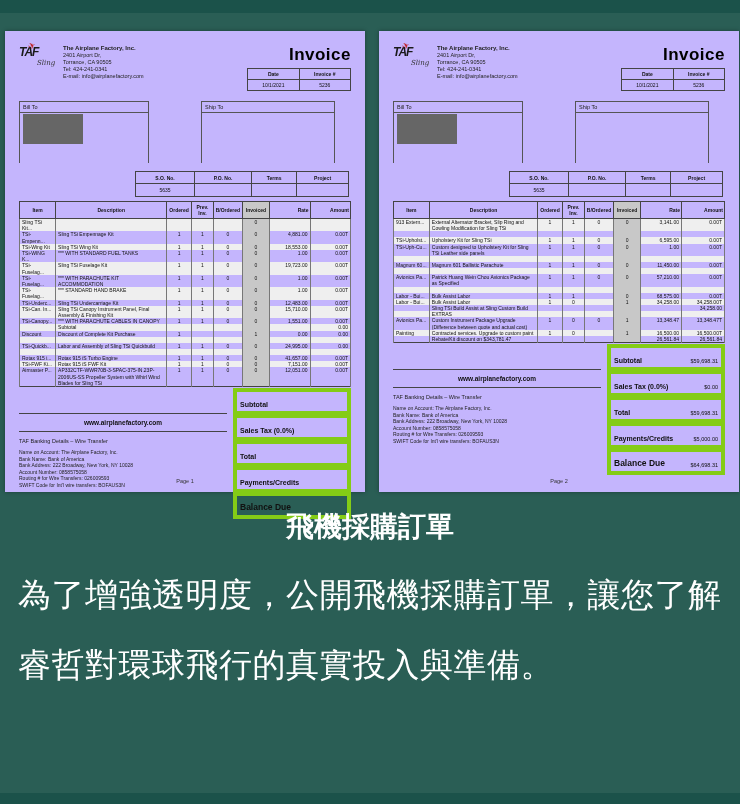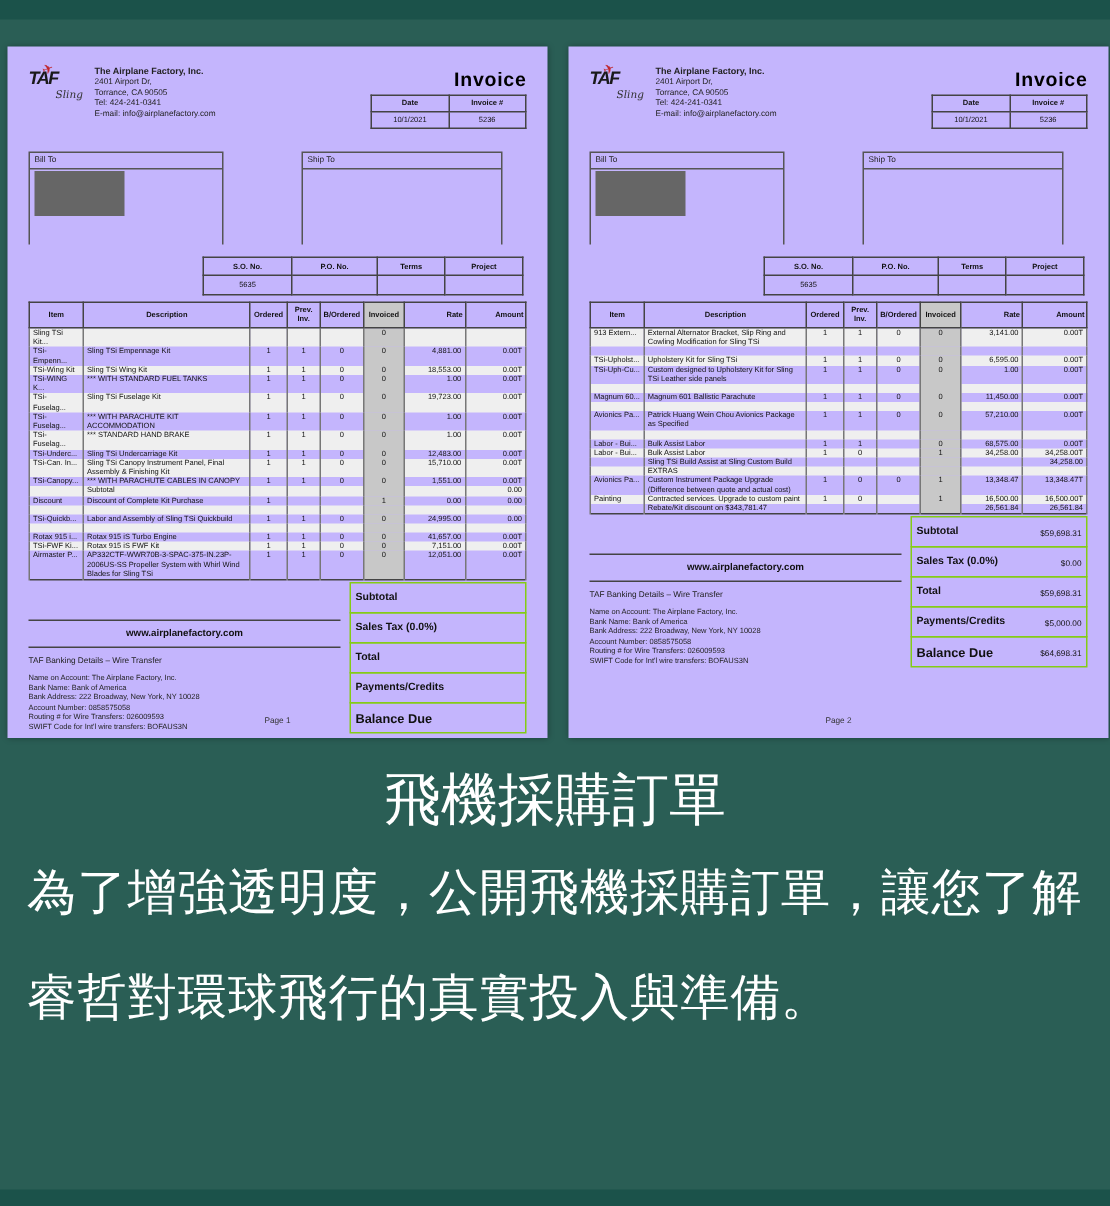--- a/index.html
+++ b/index.html
@@ -22,21 +22,21 @@
   .page.p2{left:379px;}
 
   .inv-header{display:flex;position:relative;height:52px;}
   .logo{width:44px;position:relative;flex:none;}
   .taf{font-weight:bold;font-style:italic;font-size:12px;letter-spacing:-1px;color:#1a1a1a;}
   .plane{position:absolute;left:9px;top:-4px;color:#c0272d;font-size:9px;transform:rotate(-20deg);}
   .sling{font-family:"DejaVu Serif",serif;font-style:italic;font-size:7px;color:#333;margin-left:18px;}
   .company{font-size:5.5px;line-height:7px;color:#222;flex:1;}
   .company .cname{font-weight:bold;font-size:6px;}
   .inv-right{position:absolute;right:0;top:0;width:104px;text-align:right;}
-  .inv-title{font-weight:bold;font-size:13px;letter-spacing:.5px;color:#000;}
+  .inv-title{font-weight:bold;font-size:17px;letter-spacing:.5px;color:#000;}
   table.meta{border-collapse:collapse;width:104px;margin-top:3px;}
   table.meta th,table.meta td{border:1px solid #444;font-size:5px;padding:2px 0;text-align:center;width:52px;}
   table.meta th{font-weight:bold;}
 
   .addr-row{display:flex;gap:28px;margin-top:4px;height:62px;}
   .addr-box{border-left:1px solid #555;border-right:1px solid #555;flex:none;position:relative;}
   .addr-box .lbl{border-bottom:1px solid #555;border-top:1px solid #555;padding:2px 3px;font-size:5.5px;color:#222;}
   .addr-box.bill{width:128px;}
   .addr-box.ship{width:132px;margin-left:24px;}
   .redaction{position:absolute;left:3px;top:13px;width:60px;height:30px;background:#666;}
@@ -62,30 +62,30 @@
   table.items .c6{width:40px;text-align:right;}
   table.items .c7{width:42px;text-align:right;}
 
   .bottom{display:flex;margin-top:2px;}
   .bleft{flex:1;padding-right:6px;}
   .website{border-top:1px solid #444;border-bottom:1px solid #444;text-align:center;
     font-weight:bold;font-size:6.5px;padding:5px 0;margin-top:24px;}
   .bank-title{font-size:5.5px;margin-top:6px;color:#222;}
   .banking{font-size:5px;line-height:6.5px;margin-top:5px;color:#222;}
   .totals{width:118px;flex:none;}
-  .trow{border:1px solid #84cc16;margin-top:-1px;display:flex;justify-content:space-between;
-    align-items:center;padding:3px 3px;height:13px;box-sizing:content-box;}
+  .trow{border:4px solid #84cc16;margin-top:-1px;display:flex;justify-content:space-between;
+    align-items:flex-end;padding:3px 3px;height:13px;box-sizing:content-box;}
   .trow .tl{font-weight:bold;font-size:7px;}
   .trow .tv{font-size:5.5px;margin-top:2px;}
   .trow.balance .tl{font-size:8.5px;}
   .pageno{position:absolute;bottom:8px;left:0;width:100%;text-align:center;font-size:5.5px;color:#333;}
 
   
   .caption-title{position:absolute;top:508px;left:0;width:740px;text-align:center;
-    color:#fff;font-size:38px;font-weight:400;}
+    color:#fff;font-size:28px;font-weight:700;}
   .caption-body{position:absolute;top:560px;left:0;width:740px;box-sizing:border-box;
     padding:0 18px;color:#fff;font-size:33px;line-height:70px;letter-spacing:.5px;}
 </style>
 </head>
 <body>
 
 <div class="strip top"></div>
 <div class="strip bottom"></div>
 
 <div class="page p1">

